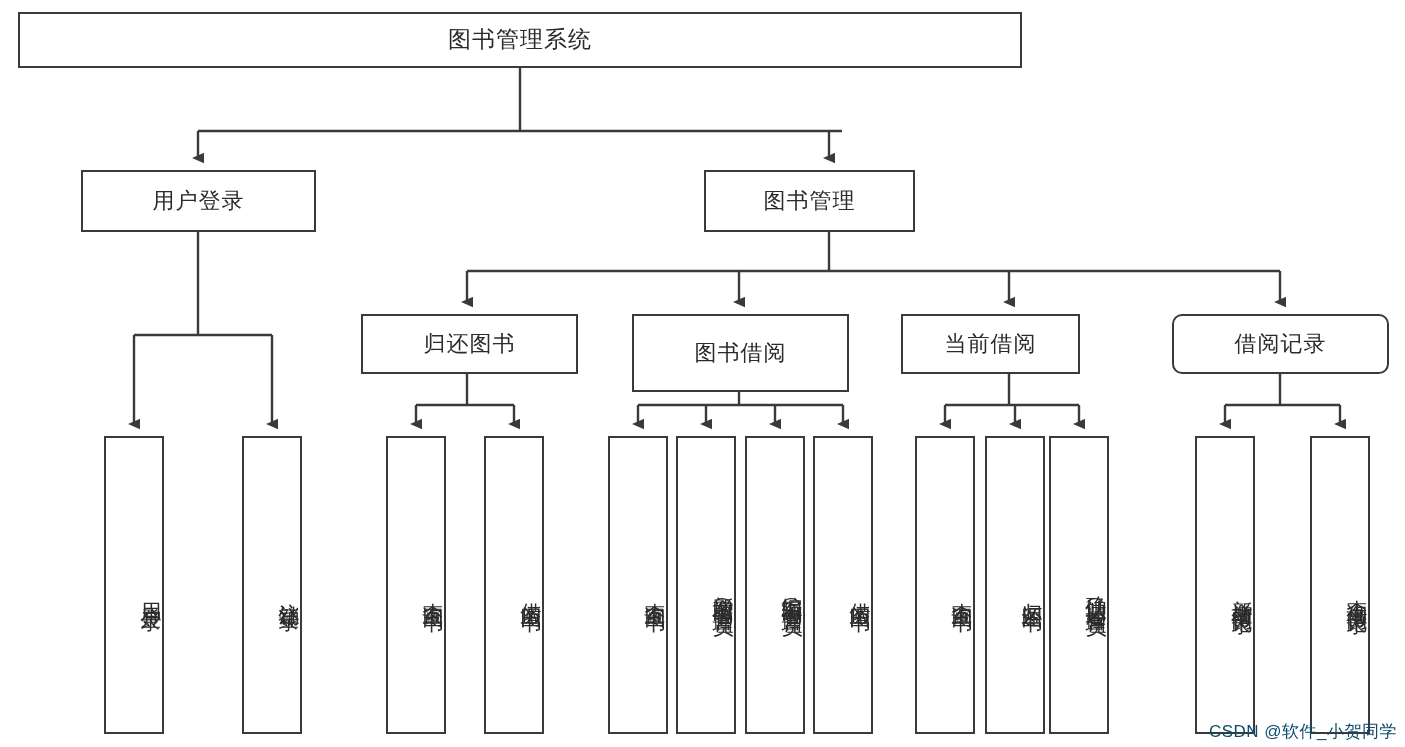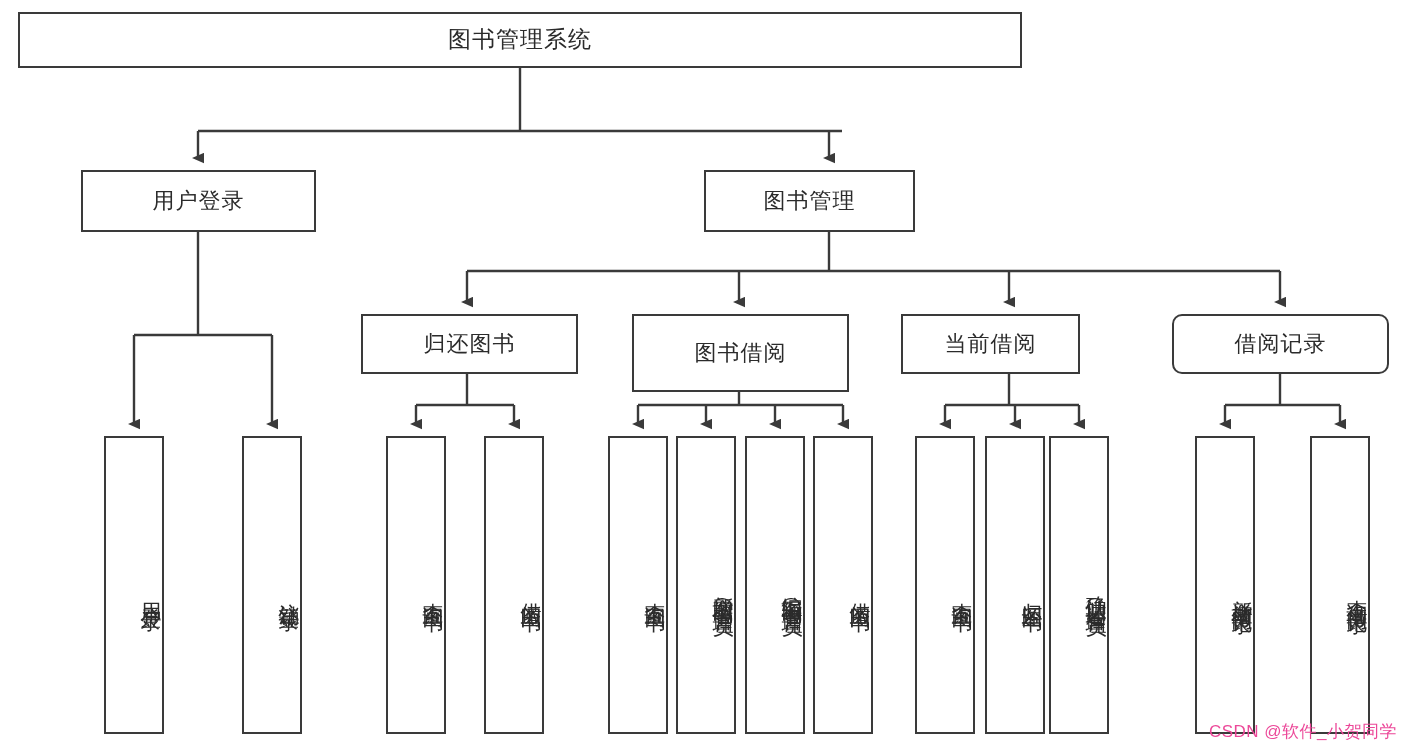--- a/index.html
+++ b/index.html
@@ -56,21 +56,21 @@
   .node.v .vlabel {
     writing-mode: vertical-rl;
     text-orientation: upright;
     display: block;
   }
   .watermark {
     position: absolute;
     right: 8px;
     bottom: 4px;
     font-size: 17px;
-    color: #ec4899;
+    color: #0c4a6e;
     white-space: nowrap;
     letter-spacing: 0.5px;
   }
 </style>
 </head>
 <body>
 
 <div id="canvas">
 
   <svg class="wires" viewBox="0 0 1405 747">

